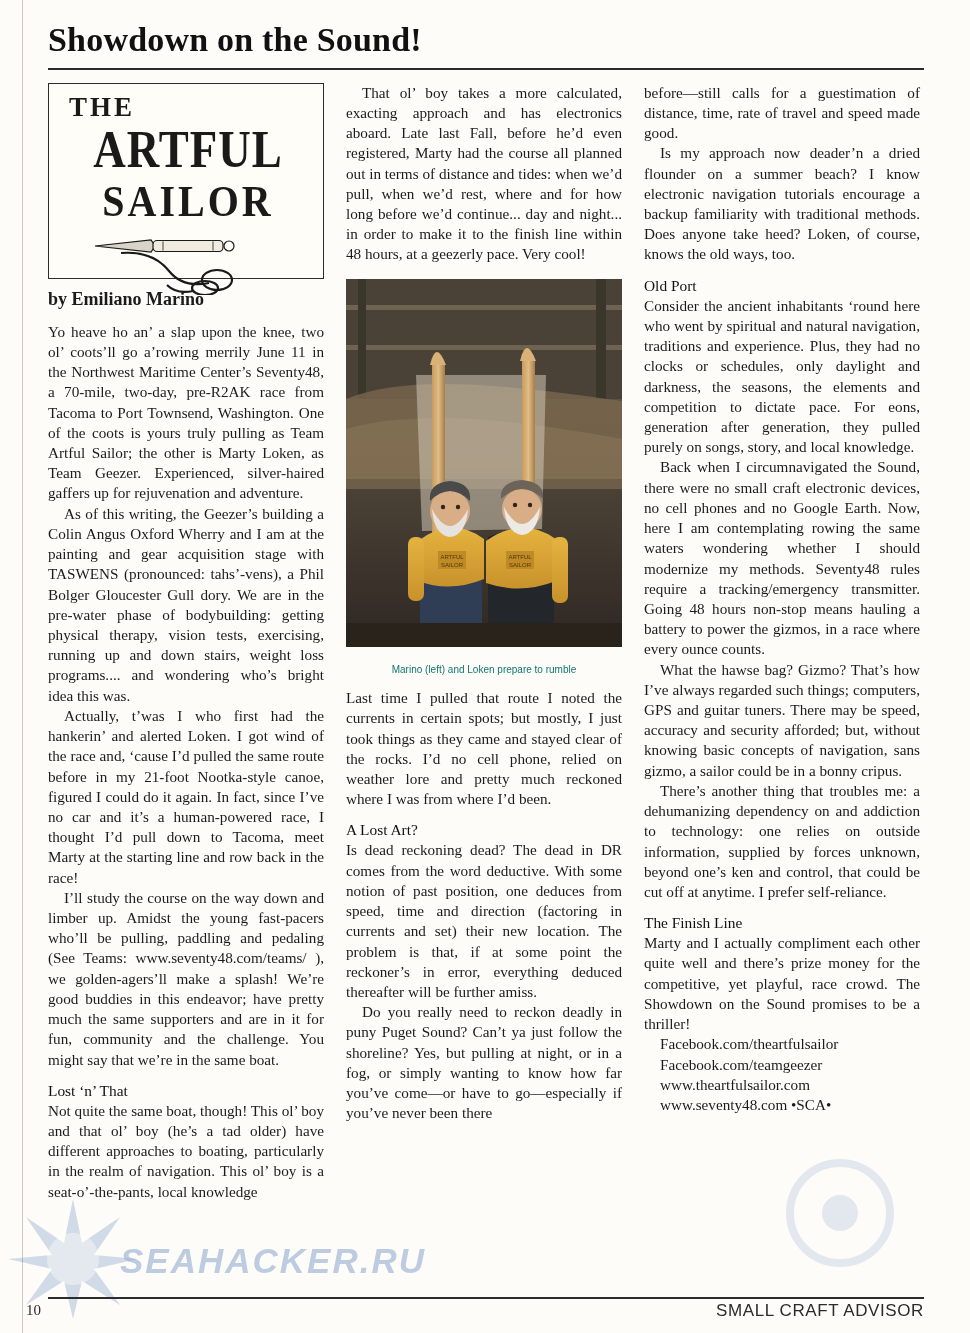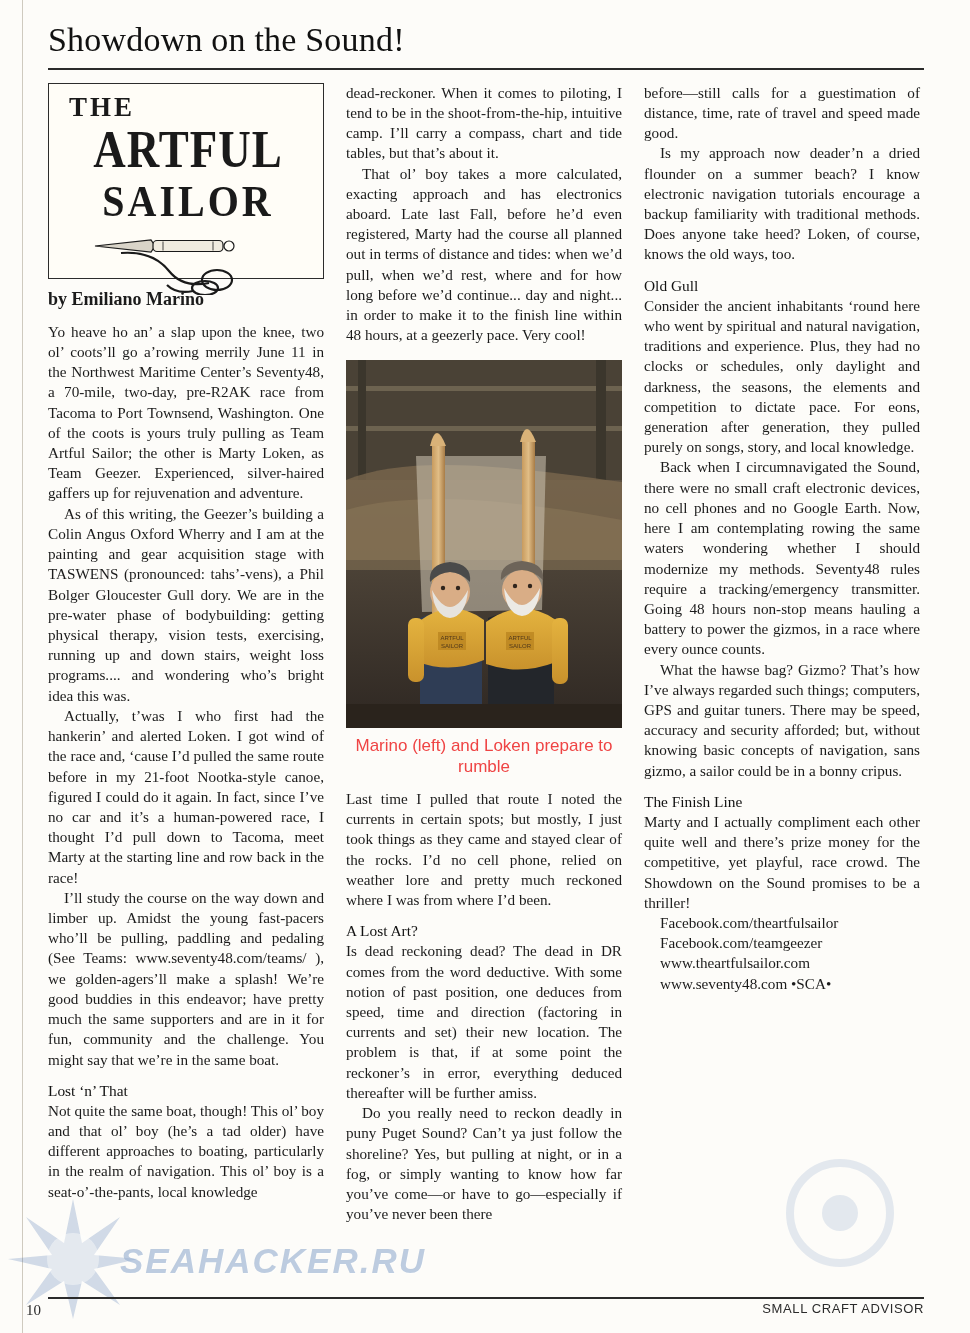--- a/index.html
+++ b/index.html
@@ -33,21 +33,21 @@
     left: 48px;
     right: 46px;
     top: 22px;
     bottom: 30px;
   }
 
   
   .headline {
     font-family: "Liberation Serif", serif;
     font-size: 34px;
-    font-weight: 400;
+    font-weight: 700;
     letter-spacing: 0.2px;
     color: #111;
     margin: 0 0 10px 0;
     line-height: 1.05;
   }
   .rule {
     height: 2px;
     background: #2b2b2b;
     margin-bottom: 13px;
   }
@@ -154,24 +154,24 @@
   }
   .photo {
     width: 100%;
     height: 368px;
     position: relative;
     overflow: hidden;
     background: #3b3127;
     border: 0;
   }
   .caption {
-    font-size: 17px;
-    color: #ef4444;
+    font-size: 10px;
+    color: #0f766e;
     text-align: center;
-    margin-top: 7px;
+    margin-top: 17px;
     line-height: 1.25;
     text-indent: 0;
     font-family: "Liberation Sans", sans-serif;
   }
 
   
   .footer {
     position: absolute;
     left: 48px;
     right: 46px;
@@ -188,21 +188,21 @@
     left: 26px;
     bottom: 14px;
     font-size: 15px;
     color: #2b2b2b;
     font-family: "Liberation Serif", serif;
   }
   .footer-right {
     position: absolute;
     right: 0;
     top: 4px;
-    font-size: 13px;
+    font-size: 17px;
     letter-spacing: 0.6px;
     color: #2b2b2b;
     font-family: "Liberation Sans", sans-serif;
   }
 
   
   .wm-text {
     position: absolute;
     left: 120px;
     bottom: 52px;
@@ -276,21 +276,20 @@
         <p class="first">Yo heave ho an’ a slap upon the knee, two ol’ coots’ll go a’rowing merrily June 11 in the Northwest Maritime Center’s Seventy48, a 70-mile, two-day, pre-R2AK race from Tacoma to Port Townsend, Washington. One of the coots is yours truly pulling as Team Artful Sailor; the other is Marty Loken, as Team Geezer. Experienced, silver-haired gaffers up for rejuvenation and adventure.</p>
         <p>As of this writing, the Geezer’s building a Colin Angus Oxford Wherry and I am at the painting and gear acquisition stage with TASWENS (pronounced: tahs’-vens), a Phil Bolger Gloucester Gull dory. We are in the pre-water phase of bodybuilding: getting physical therapy, vision tests, exercising, running up and down stairs, weight loss programs.... and wondering who’s bright idea this was.</p>
         <p>Actually, t’was I who first had the hankerin’ and alerted Loken. I got wind of the race and, ‘cause I’d pulled the same route before in my 21-foot Nootka-style canoe, figured I could do it again. In fact, since I’ve no car and it’s a human-powered race, I thought I’d pull down to Tacoma, meet Marty at the starting line and row back in the race!</p>
         <p>I’ll study the course on the way down and limber up. Amidst the young fast-pacers who’ll be pulling, paddling and pedaling (See Teams: www.seventy48.com/teams/ ), we golden-agers’ll make a splash! We’re good buddies in this endeavor; have pretty much the same supporters and are in it for fun, community and the challenge. You might say that we’re in the same boat.</p>
 
         <div class="subhead">Lost ‘n’ That</div>
         <p class="first">Not quite the same boat, though! This ol’ boy and that ol’ boy (he’s a tad older) have different approaches to boating, particularly in the realm of navigation. This ol’ boy is a seat-o’-the-pants, local knowledge</p>
       </div>
 
       <div class="col">
-        <p class="first">dead-reckoner. When it comes to piloting, I tend to be in the shoot-from-the-hip, intuitive camp. I’ll carry a compass, chart and tide tables, but that’s about it.</p>
         <p>That ol’ boy takes a more calculated, exacting approach and has electronics aboard. Late last Fall, before he’d even registered, Marty had the course all planned out in terms of distance and tides: when we’d pull, when we’d rest, where and for how long before we’d continue... day and night... in order to make it to the finish line within 48 hours, at a geezerly pace. Very cool!</p>
 
         <div class="photo-wrap">
           <div class="photo">
             <svg viewBox="0 0 276 368" preserveAspectRatio="none" width="276" height="368" xmlns="http://www.w3.org/2000/svg">
               <defs>
                 <linearGradient id="bg" x1="0" y1="0" x2="0" y2="1">
                   <stop offset="0%" stop-color="#6f6250"></stop>
                   <stop offset="45%" stop-color="#53493c"></stop>
                   <stop offset="100%" stop-color="#2e2722"></stop>
@@ -361,24 +360,25 @@
 
         <div class="subhead">A Lost Art?</div>
         <p class="first">Is dead reckoning dead? The dead in DR comes from the word deductive. With some notion of past position, one deduces from speed, time and direction (factoring in currents and set) their new location. The problem is that, if at some point the reckoner’s in error, everything deduced thereafter will be further amiss.</p>
         <p>Do you really need to reckon deadly in puny Puget Sound? Can’t ya just follow the shoreline? Yes, but pulling at night, or in a fog, or simply wanting to know how far you’ve come—or have to go—especially if you’ve never been there</p>
       </div>
 
       <div class="col">
         <p class="first">before—still calls for a guestimation of distance, time, rate of travel and speed made good.</p>
         <p>Is my approach now deader’n a dried flounder on a summer beach? I know electronic navigation tutorials encourage a backup familiarity with traditional methods. Does anyone take heed? Loken, of course, knows the old ways, too.</p>
 
-        <div class="subhead">Old Gull</div>
+        <div class="subhead">Old Port</div>
         <p class="first">Consider the ancient inhabitants ‘round here who went by spiritual and natural navigation, traditions and experience. Plus, they had no clocks or schedules, only daylight and darkness, the seasons, the elements and competition to dictate pace. For eons, generation after generation, they pulled purely on songs, story, and local knowledge.</p>
         <p>Back when I circumnavigated the Sound, there were no small craft electronic devices, no cell phones and no Google Earth. Now, here I am contemplating rowing the same waters wondering whether I should modernize my methods. Seventy48 rules require a tracking/emergency transmitter. Going 48 hours non-stop means hauling a battery to power the gizmos, in a race where every ounce counts.</p>
         <p>What the hawse bag? Gizmo? That’s how I’ve always regarded such things; computers, GPS and guitar tuners. There may be speed, accuracy and security afforded; but, without knowing basic concepts of navigation, sans gizmo, a sailor could be in a bonny cripus.</p>
+        <p>There’s another thing that troubles me: a dehumanizing dependency on and addiction to technology: one relies on outside information, supplied by forces unknown, beyond one’s ken and control, that could be cut off at anytime. I prefer self-reliance.</p>
 
         <div class="subhead">The Finish Line</div>
         <p class="first">Marty and I actually compliment each other quite well and there’s prize money for the competitive, yet playful, race crowd. The Showdown on the Sound promises to be a thriller!</p>
         <p style="text-indent:16px">Facebook.com/theartfulsailor</p>
         <p style="text-indent:16px">Facebook.com/teamgeezer</p>
         <p style="text-indent:16px">www.theartfulsailor.com</p>
         <p style="text-indent:16px">www.seventy48.com •SCA•</p>
       </div>
 
     </div>

